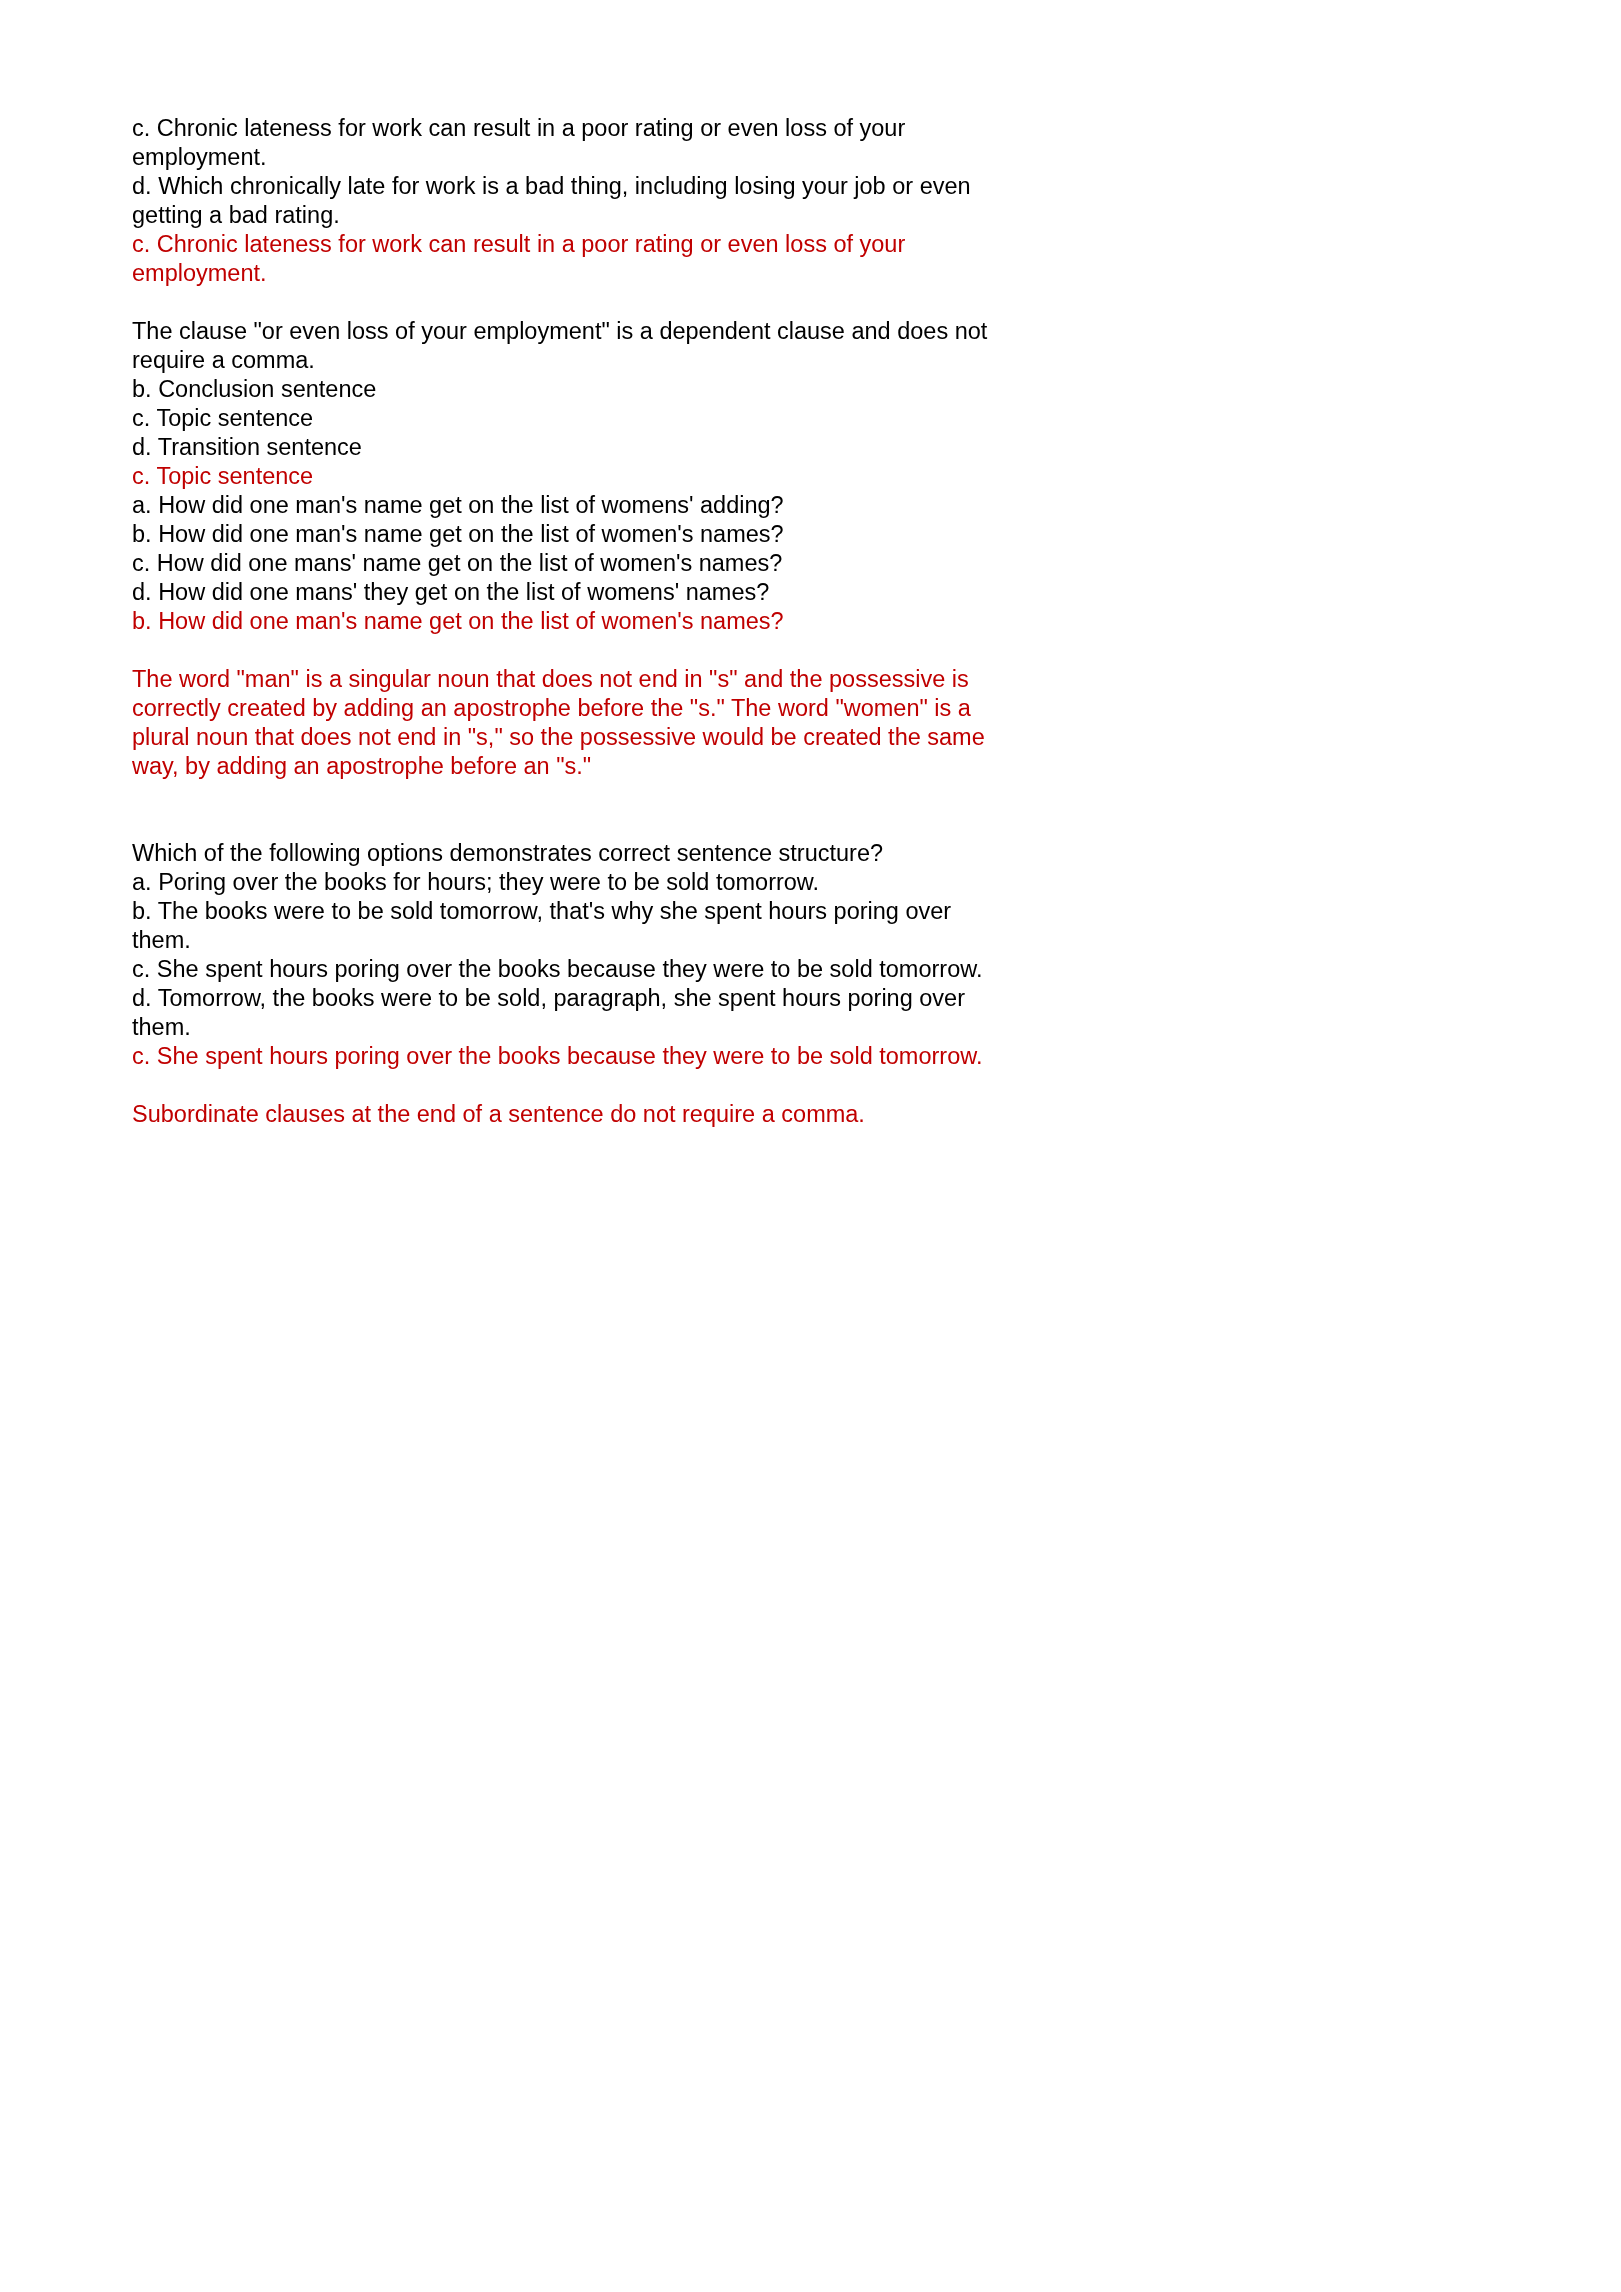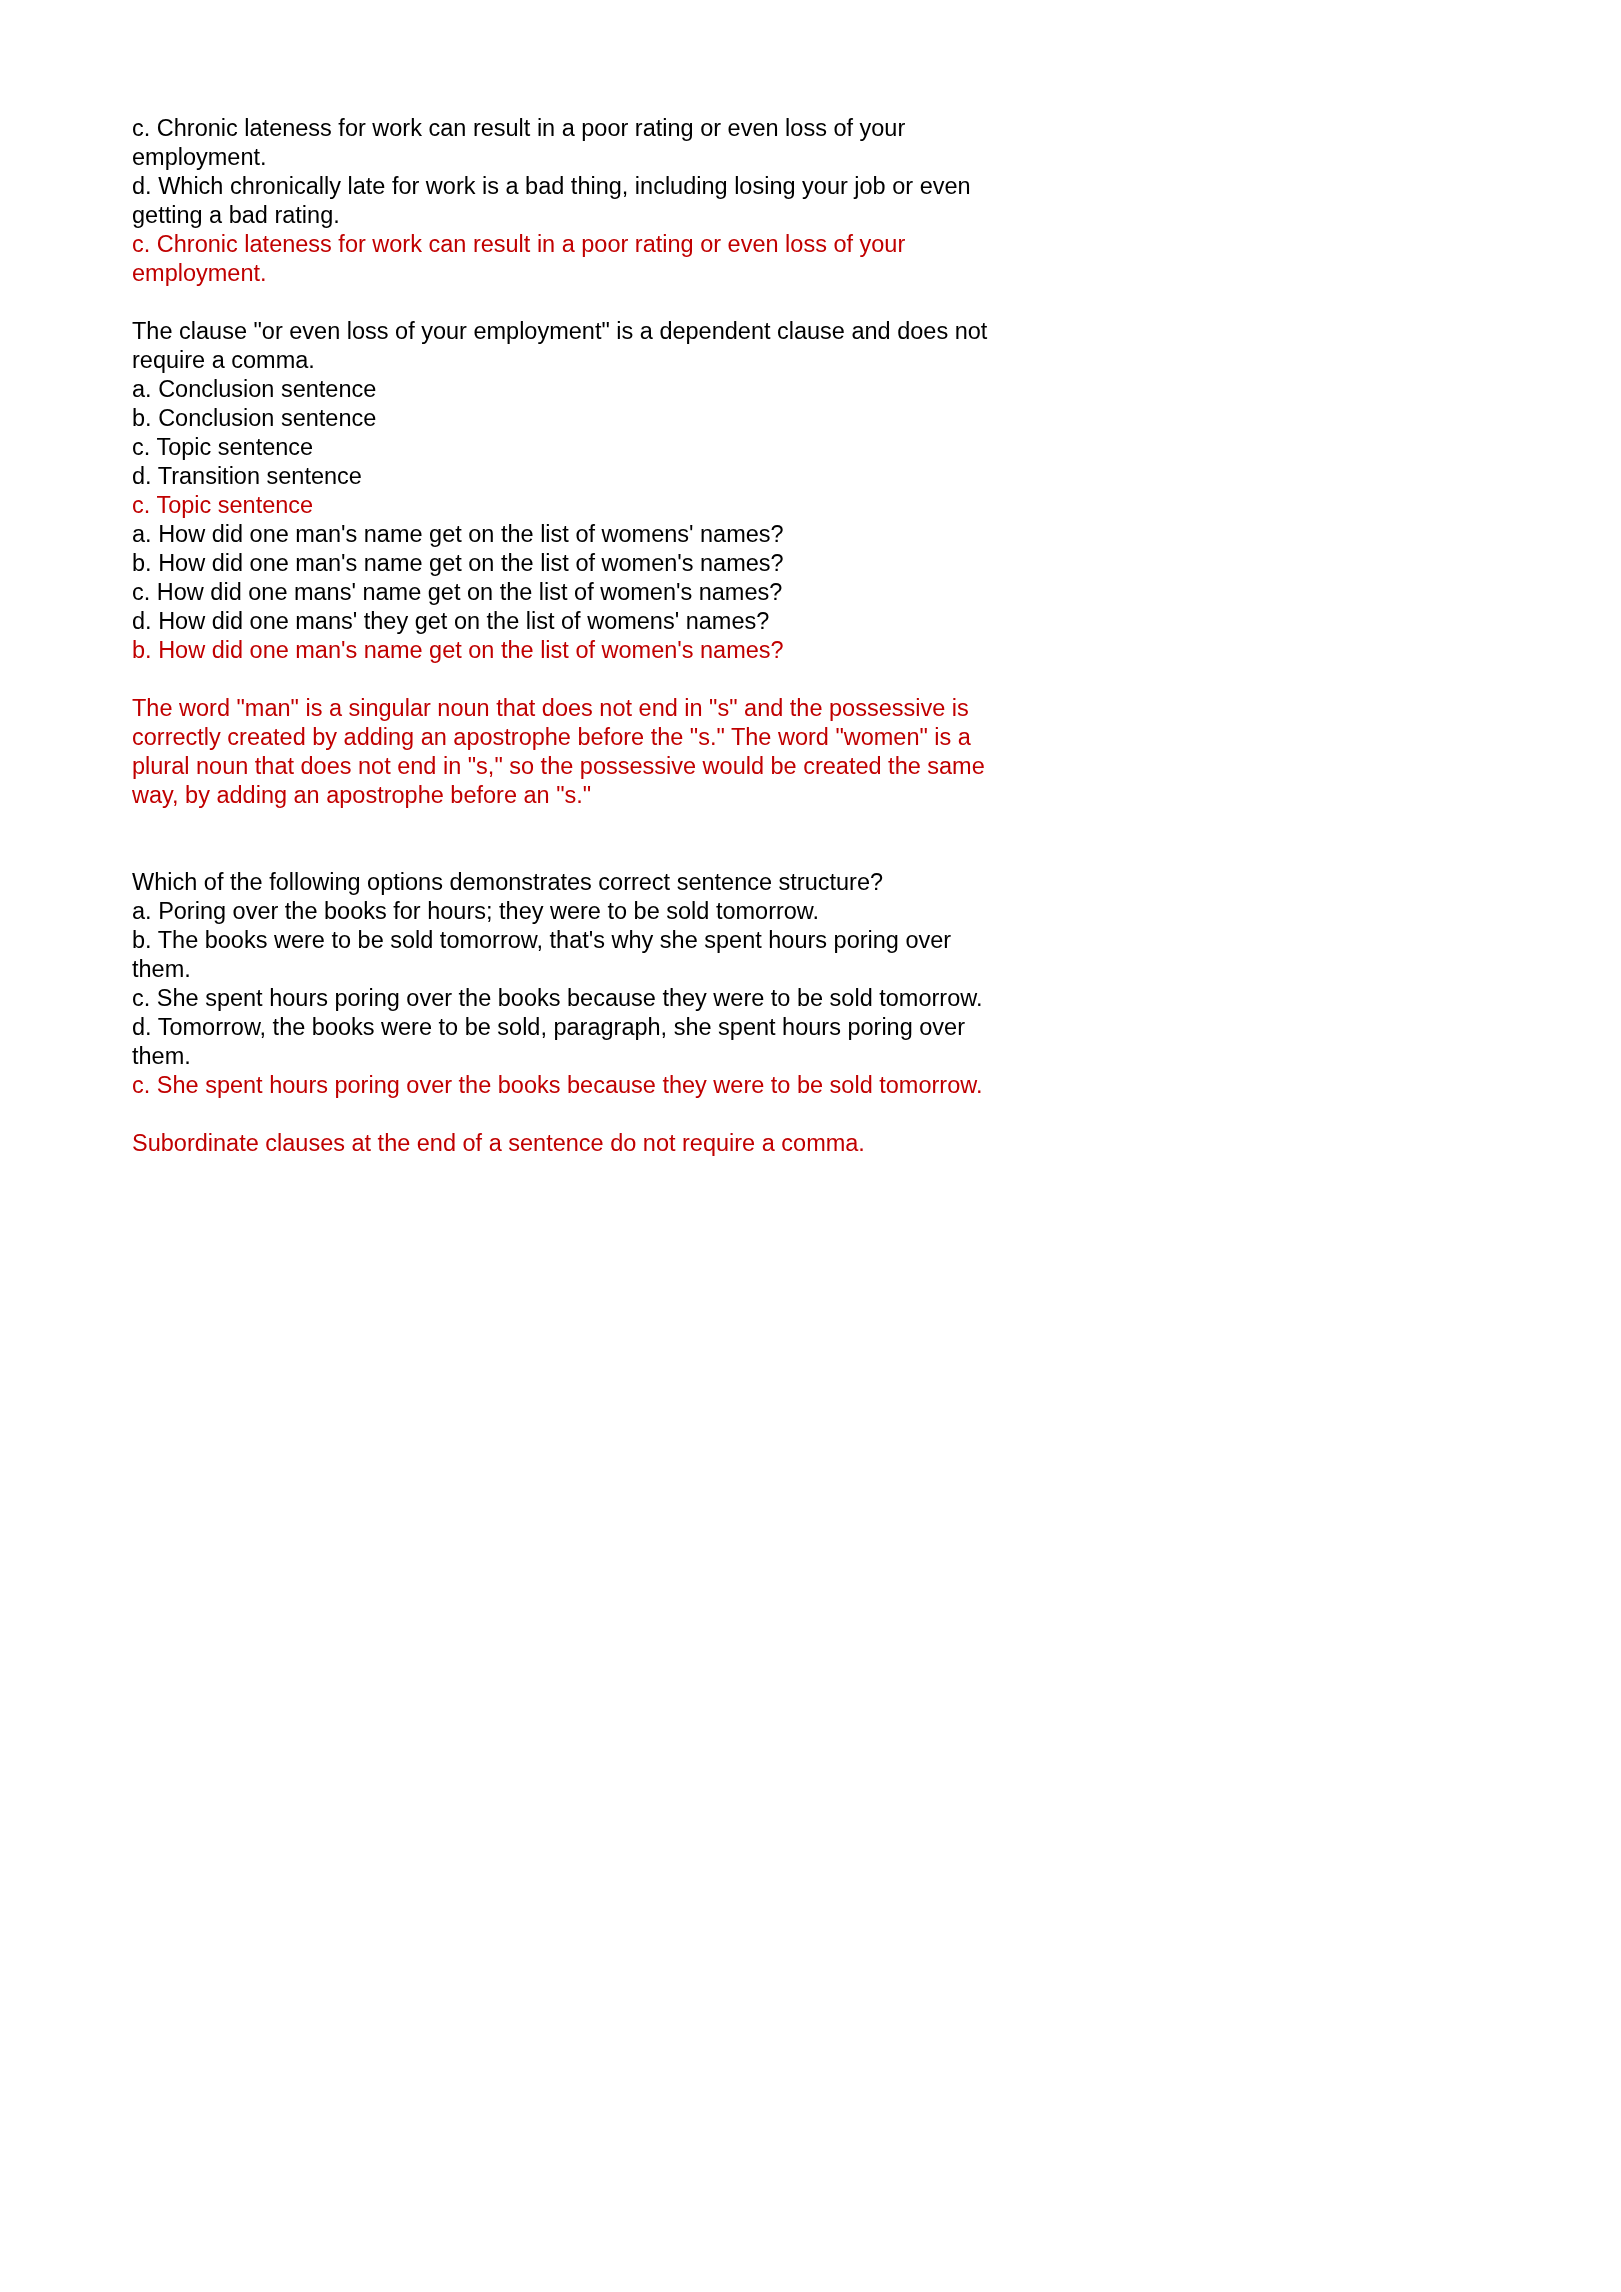--- a/index.html
+++ b/index.html
@@ -41,27 +41,26 @@
   <p>c. Chronic lateness for work can result in a poor rating or even loss of your
 employment.</p>
   <p>d. Which chronically late for work is a bad thing, including losing your job or even
 getting a bad rating.</p>
   <p class="red">c. Chronic lateness for work can result in a poor rating or even loss of your
 employment.</p>
 
   <p class="gap-1">The clause "or even loss of your employment" is a dependent clause and does not
 require a comma.</p>
 
-  <p>a. Conclusion sentence</p>
   <p>b. Conclusion sentence</p>
   <p>c. Topic sentence</p>
   <p>d. Transition sentence</p>
   <p class="red">c. Topic sentence</p>
 
-  <p>a. How did one man's name get on the list of womens' names?</p>
+  <p>a. How did one man's name get on the list of womens' adding?</p>
   <p>b. How did one man's name get on the list of women's names?</p>
   <p>c. How did one mans' name get on the list of women's names?</p>
   <p>d. How did one mans' they get on the list of womens' names?</p>
   <p class="red">b. How did one man's name get on the list of women's names?</p>
 
   <p class="red gap-1">The word "man" is a singular noun that does not end in "s" and the possessive is
 correctly created by adding an apostrophe before the "s." The word "women" is a
 plural noun that does not end in "s," so the possessive would be created the same
 way, by adding an apostrophe before an "s."</p>
 

